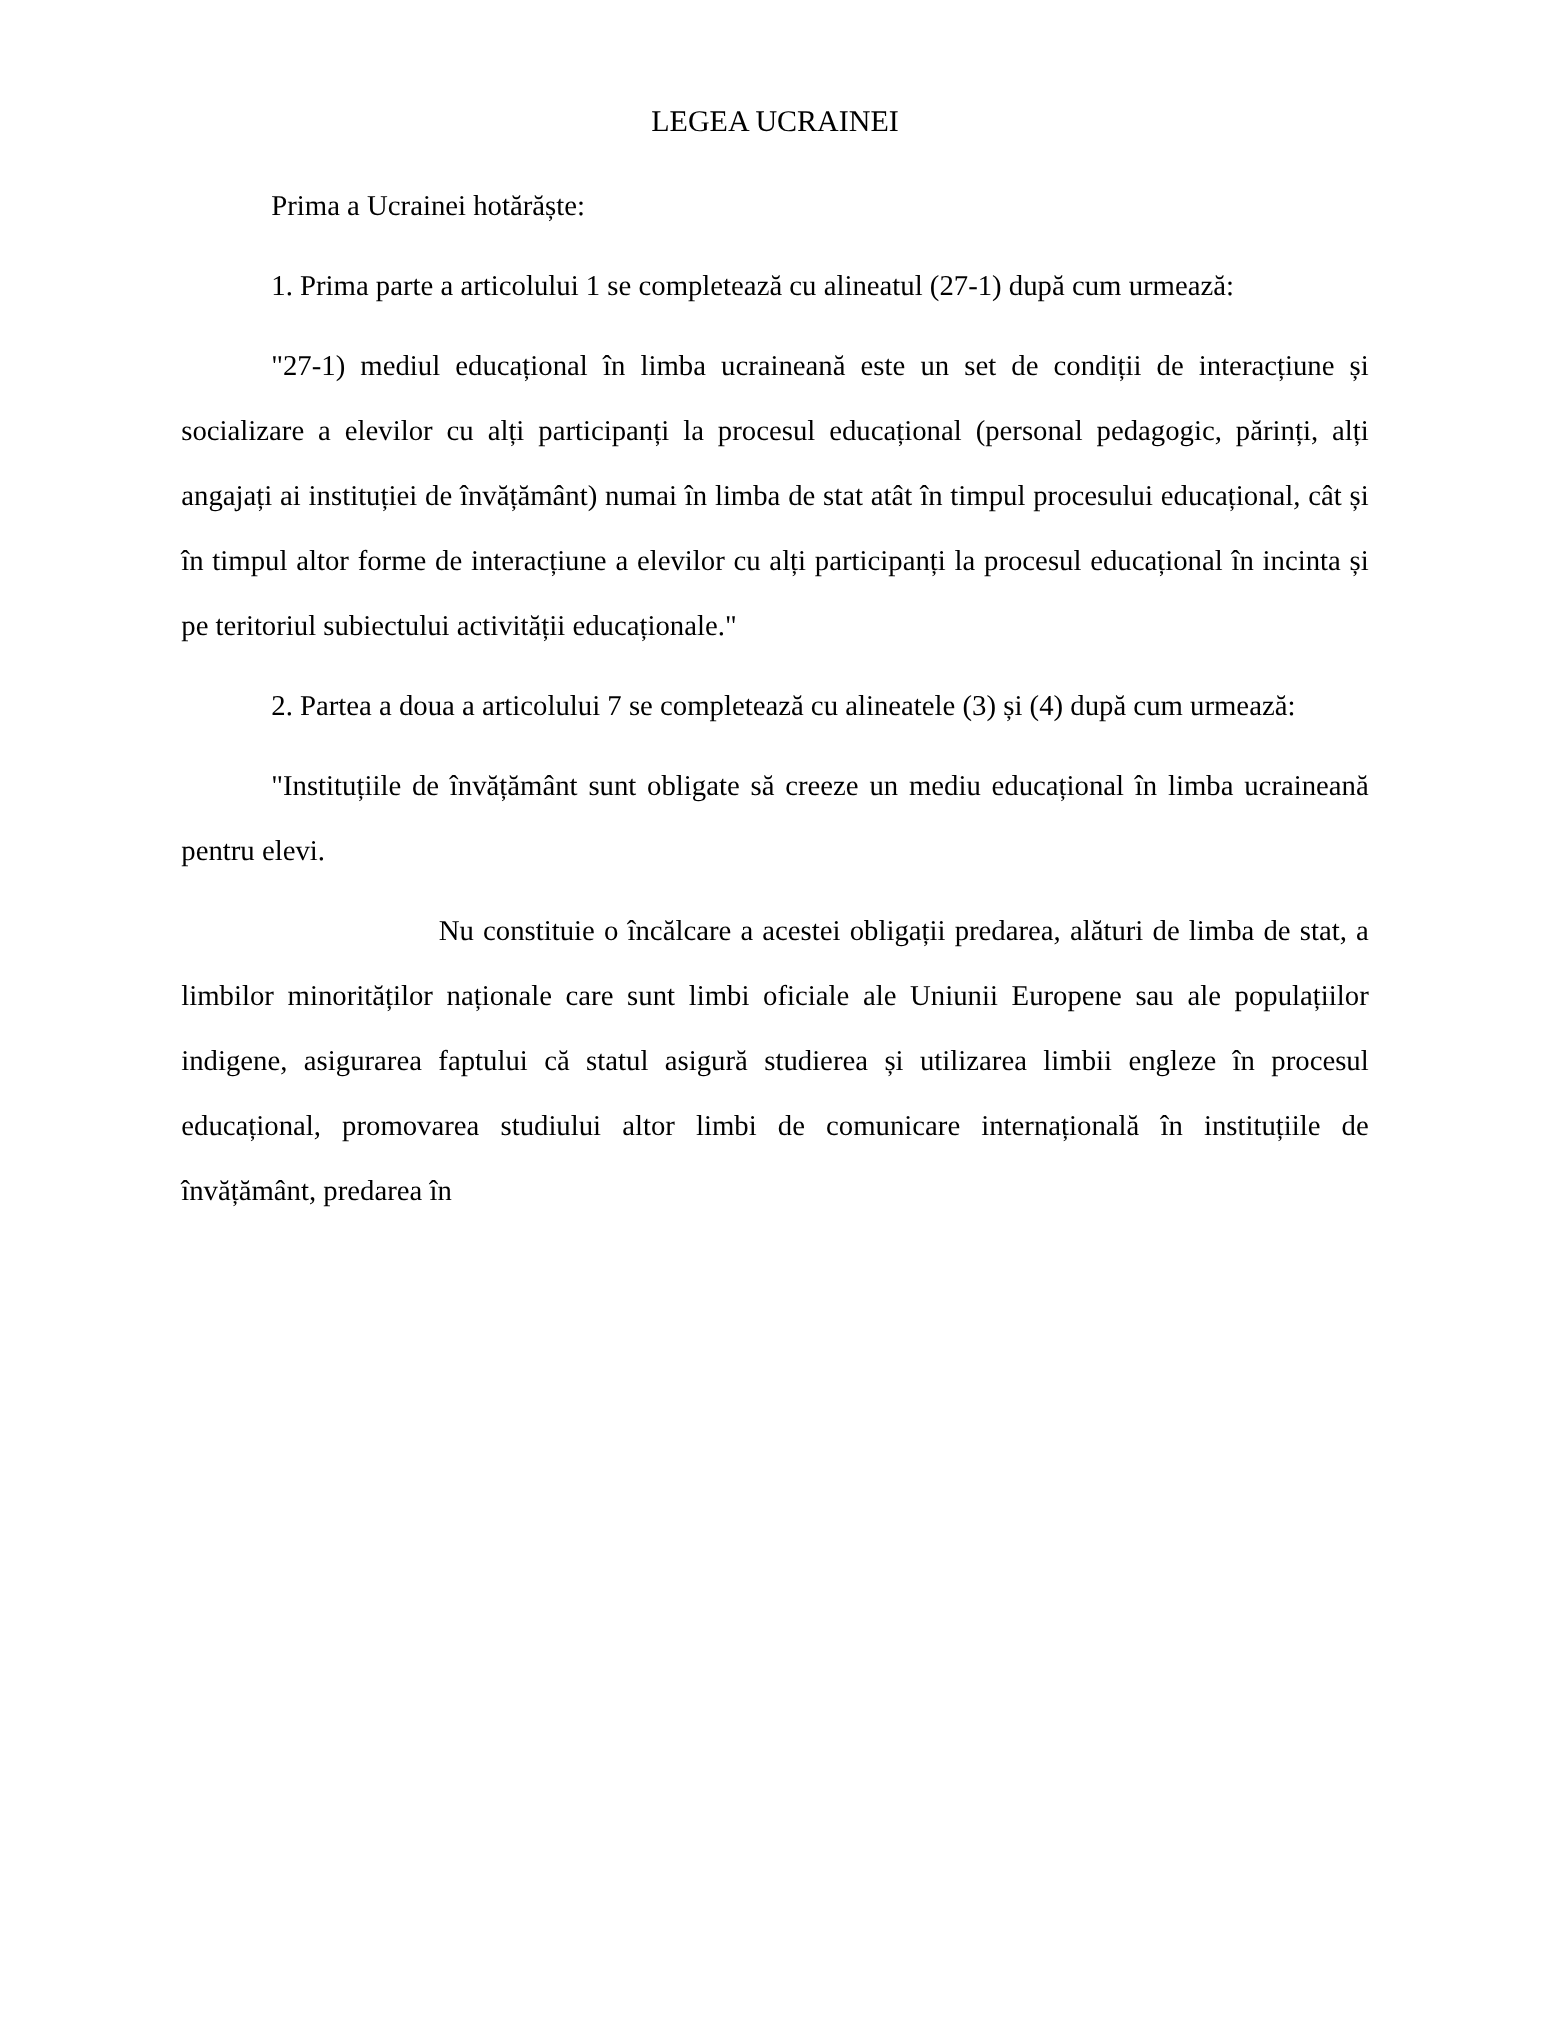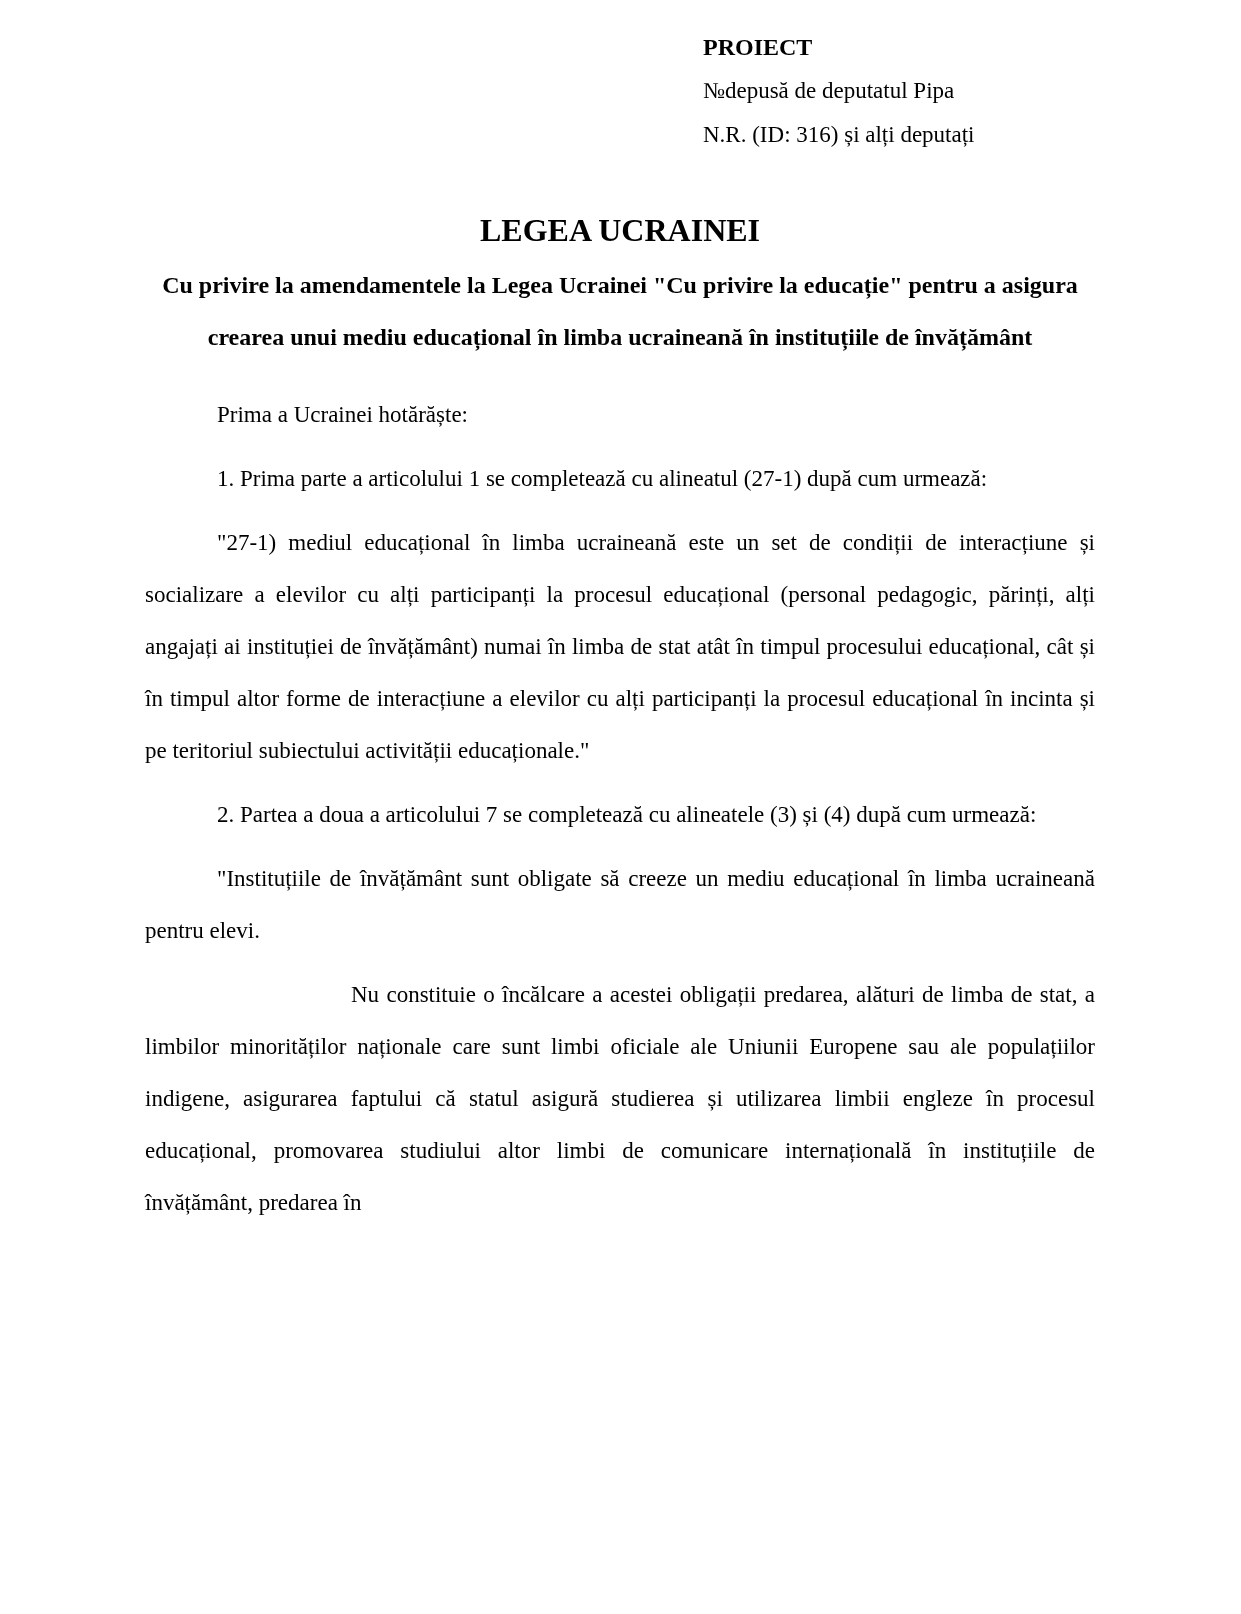--- a/index.html
+++ b/index.html
@@ -33,22 +33,22 @@
   .project-label {
     font-weight: bold;
     font-size: 24px;
   }
   
   .title-block {
     margin-top: 58px;
     text-align: center;
   }
   .law-title {
-    font-weight: bold;
-    font-size: 32px;
+    font-weight: normal;
+    font-size: 24px;
     line-height: 30px;
     margin: 0 0 14px 0;
   }
   .law-subtitle {
     font-weight: bold;
     font-size: 24px;
     line-height: 52px;
     margin: 0;
     text-align: center;
   }
@@ -66,29 +66,23 @@
   }
   .para.big-indent {
     text-indent: 206px;
   }
 </style>
 </head>
 <body>
 
 <div class="page">
 
-  <div class="header-note">
-    <div class="project-label">PROIECT</div>
-    <div class="submitter-line">№depusă de deputatul Pipa</div>
-    <div class="deputies-line">N.R. (ID: 316) și alți deputați</div>
-  </div>
 
   <div class="title-block">
     <h1 class="law-title">LEGEA UCRAINEI</h1>
-    <h2 class="law-subtitle">Cu privire la amendamentele la Legea Ucrainei "Cu privire la educație" pentru a asigura crearea unui mediu educațional în limba ucraineană în instituțiile de învățământ</h2>
   </div>
 
   <div class="doc-body">
     <p class="para">Prima a Ucrainei hotărăște:</p>
     <p class="para">1. Prima parte a articolului 1 se completează cu alineatul (27-1) după cum urmează:</p>
     <p class="para">"27-1) mediul educațional în limba ucraineană este un set de condiții de interacțiune și socializare a elevilor cu alți participanți la procesul educațional (personal pedagogic, părinți, alți angajați ai instituției de învățământ) numai în limba de stat atât în timpul procesului educațional, cât și în timpul altor forme de interacțiune a elevilor cu alți participanți la procesul educațional în incinta și pe teritoriul subiectului activității educaționale."</p>
     <p class="para">2. Partea a doua a articolului 7 se completează cu alineatele (3) și (4) după cum urmează:</p>
     <p class="para">"Instituțiile de învățământ sunt obligate să creeze un mediu educațional în limba ucraineană pentru elevi.</p>
     <p class="para big-indent">Nu constituie o încălcare a acestei obligații predarea, alături de limba de stat, a limbilor minorităților naționale care sunt limbi oficiale ale Uniunii Europene sau ale populațiilor indigene, asigurarea faptului că statul asigură studierea și utilizarea limbii engleze în procesul educațional, promovarea studiului altor limbi de comunicare internațională în instituțiile de învățământ, predarea în</p>
   </div>

